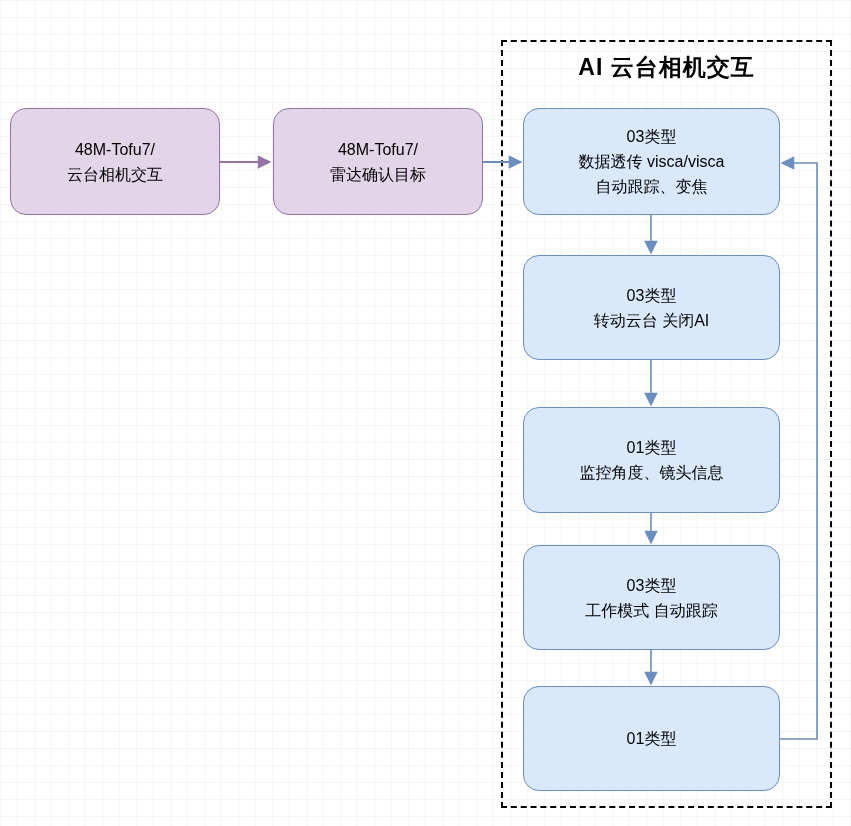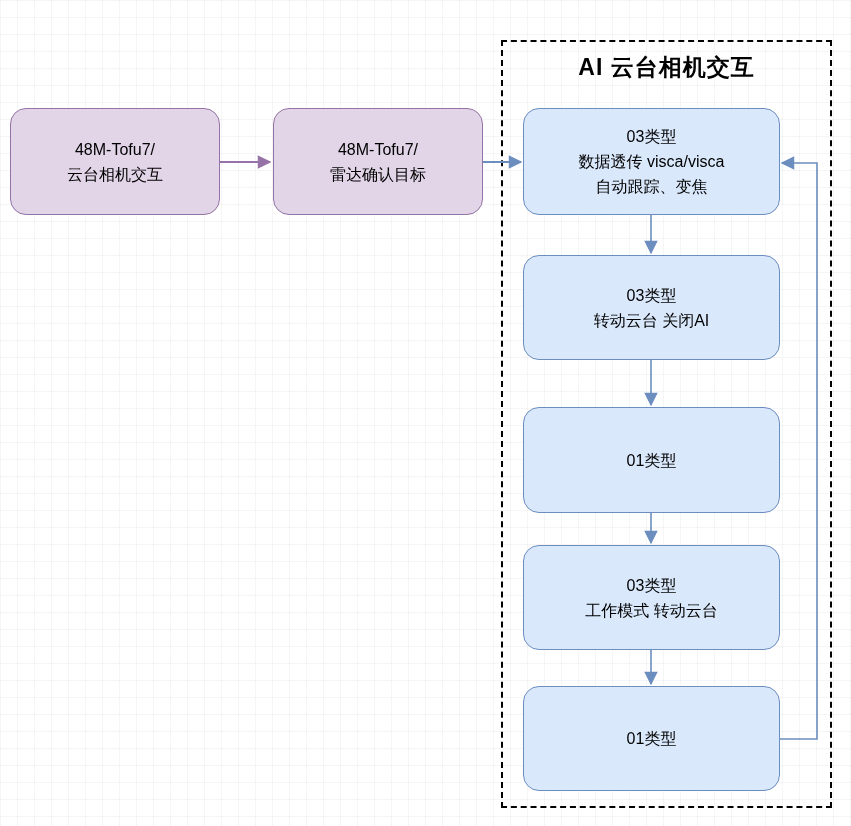--- a/index.html
+++ b/index.html
@@ -92,25 +92,26 @@
     <div>自动跟踪、变焦</div>
   </div>
 
   <div class="node blue n-ai-off">
     <div>03类型</div>
     <div>转动云台 关闭AI</div>
   </div>
 
   <div class="node blue n-monitor-angle">
     <div>01类型</div>
+    <div>监控角度、镜头信息</div>
   </div>
 
   <div class="node blue n-auto-track">
     <div>03类型</div>
-    <div>工作模式 转动云台</div>
+    <div>工作模式 自动跟踪</div>
   </div>
 
   <div class="node blue n-monitor-mode">
     <div>01类型</div>
   </div>
 
   <svg class="edges" viewBox="0 0 851 826" xmlns="http://www.w3.org/2000/svg">
     <defs>
       <marker id="arrowPurple" viewBox="0 0 12 12" refX="11" refY="6" markerUnits="userSpaceOnUse" markerWidth="14" markerHeight="14" orient="auto">
         <path d="M1,1 L11,6 L1,11 z" fill="#9673A6" stroke="#9673A6"></path>

